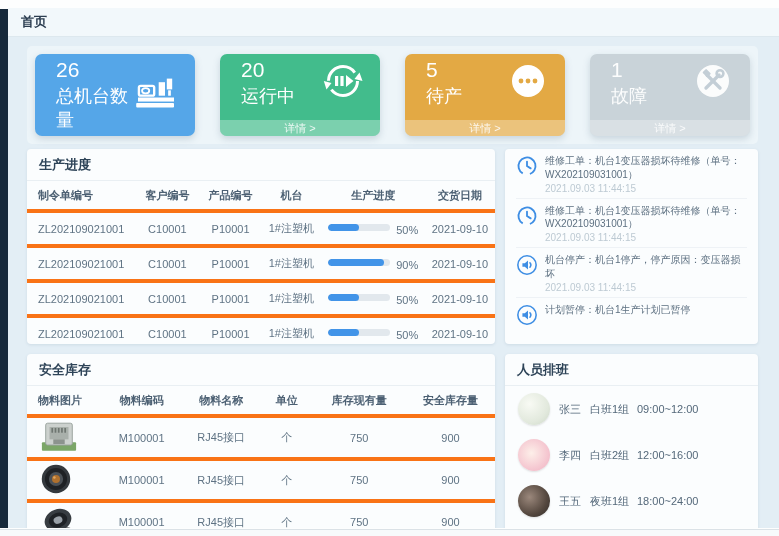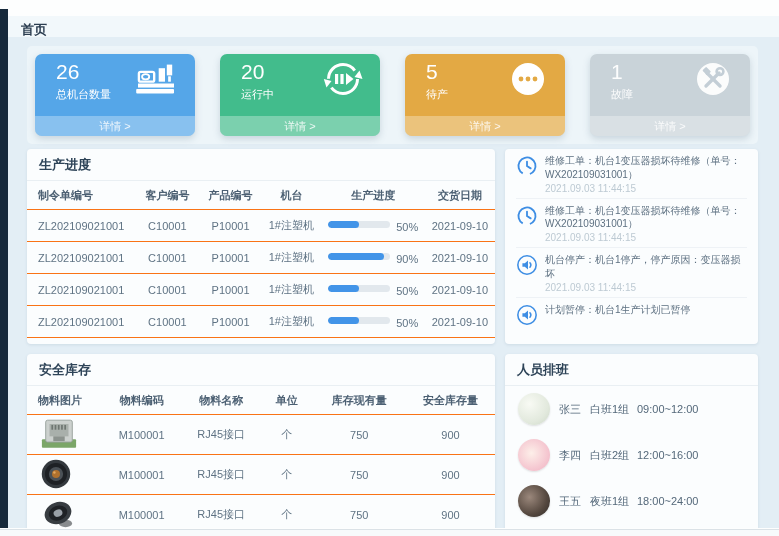--- a/index.html
+++ b/index.html
@@ -9,21 +9,21 @@
     background: #fdfefe;
     font-family: "Liberation Sans", "DejaVu Sans", sans-serif;
     overflow: hidden;
     color: #5f7384;
   }
   .side-strip {
     position: absolute; left:0; top:9px; width:8px; height:519px;
     background: #16293b;
   }
   .topbar {
-    position: absolute; left:8px; top:16px; width:771px; height:29px;
+    position: absolute; left:8px; top:8px; width:771px; height:29px;
     background: #f2f8fb; border-bottom: 1px solid #dde8ee;
     display: flex; align-items: center; padding-left: 13px;
   }
   .tab-home { font-size: 13px; font-weight: 700; color: #2b3d50; cursor: pointer; }
   .content {
     position: absolute; left:8px; top:37px; width:771px; height:491px;
     background: #e3eef5; padding: 9px 21px 8px 19px; overflow: hidden;
   }
   .bottom-strip { position:absolute; left:0; right:0; bottom:0; height:7px; background:#f7fafb; border-top:1px solid #dbe2e7; }
 
@@ -33,21 +33,21 @@
     display: flex; align-items: center; justify-content: space-between;
     padding: 8px 8px; margin-bottom: 5px;
   }
   .card {
     width: 160px; height: 82px; border-radius: 7px; overflow: hidden;
     display: flex; flex-direction: column; cursor: pointer;
     box-shadow: 0 3px 7px rgba(90,120,140,0.25);
   }
   .card-body { flex: 1; display: flex; align-items: center; justify-content: space-between; padding: 4px 17px 0 21px; }
   .card-num { font-size: 21px; color: #fff; line-height: 1.1; }
-  .card-label { font-size: 11px; color: #fff; margin-top: 3px; }
+  .card-label { font-size: 18px; color: #fff; margin-top: 3px; }
   .card-foot {
     height: 20px; background: rgba(255,255,255,0.30);
     color: rgba(255,255,255,0.85); font-size: 11px;
     display: flex; align-items: center; justify-content: center; margin-top: 12px;
   }
   .card-gray .card-num, .card-gray .card-label { color: rgba(255,255,255,0.95); }
 
   
   .grid { display: grid; grid-template-columns: 1fr 253px; gap: 10px; }
   .grid + .grid { margin-top: 10px; }
@@ -58,21 +58,21 @@
   .h195 { height: 195px; }
   .h170 { height: 216px; }
   .panel-title {
     padding: 7px 12px 6px; font-size: 13px; font-weight: 700; color: #2e4458;
     border-bottom: 1px solid #e9eff3;
   }
 
   
   table { width: 100%; border-collapse: collapse; table-layout: fixed; }
   th { font-size: 11px; font-weight: 700; color: #4c6073; padding: 7px 3px 6px; text-align: center; white-space: nowrap; }
-  td { font-size: 11px; color: #5f7384; padding: 8px 3px; text-align: center; border-top: 1px solid #f97316; white-space: nowrap; }
+  td { font-size: 11px; color: #5f7384; padding: 8px 3px; text-align: center; border-top: 4px solid #f97316; white-space: nowrap; }
   th:first-child, td:first-child { text-align: left; padding-left: 11px; }
   .prod-table col.c-order { width: 23%; } .prod-table col.c-cust { width: 14%; }
   .prod-table col.c-prod { width: 13%; }  .prod-table col.c-mach { width: 13%; }
   .prod-table col.c-prog { width: 22%; }  .prod-table col.c-date { width: 15%; }
   .pwrap { display: inline-flex; gap: 6px; }
   .ptrack { width: 62px; height: 7px; border-radius: 4px; background: #e2e8ed; overflow: hidden; }
   .pfill { height: 100%; background: #4294e8; border-radius: 4px; }
 
   .inv-table col.c-img { width: 16%; }  .inv-table col.c-code { width: 17%; }
   .inv-table col.c-name { width: 17%; } .inv-table col.c-unit { width: 11%; }

